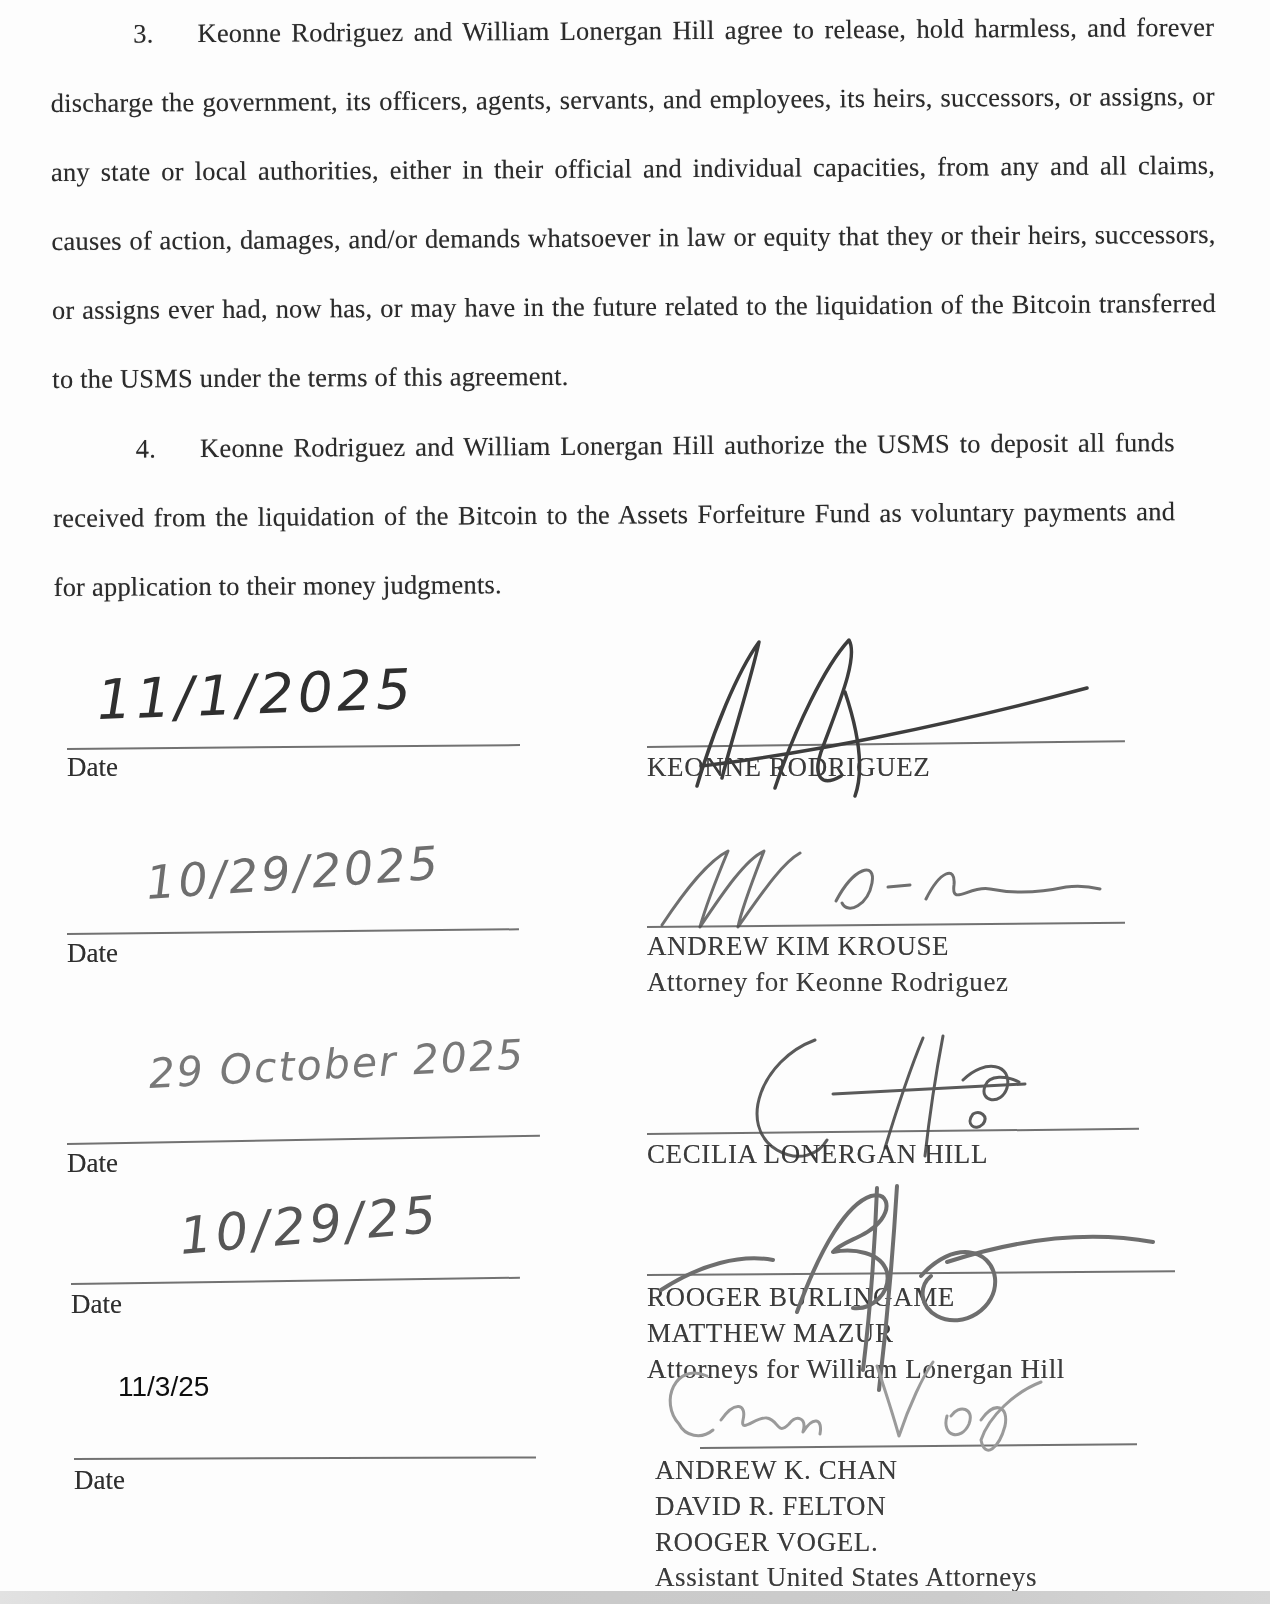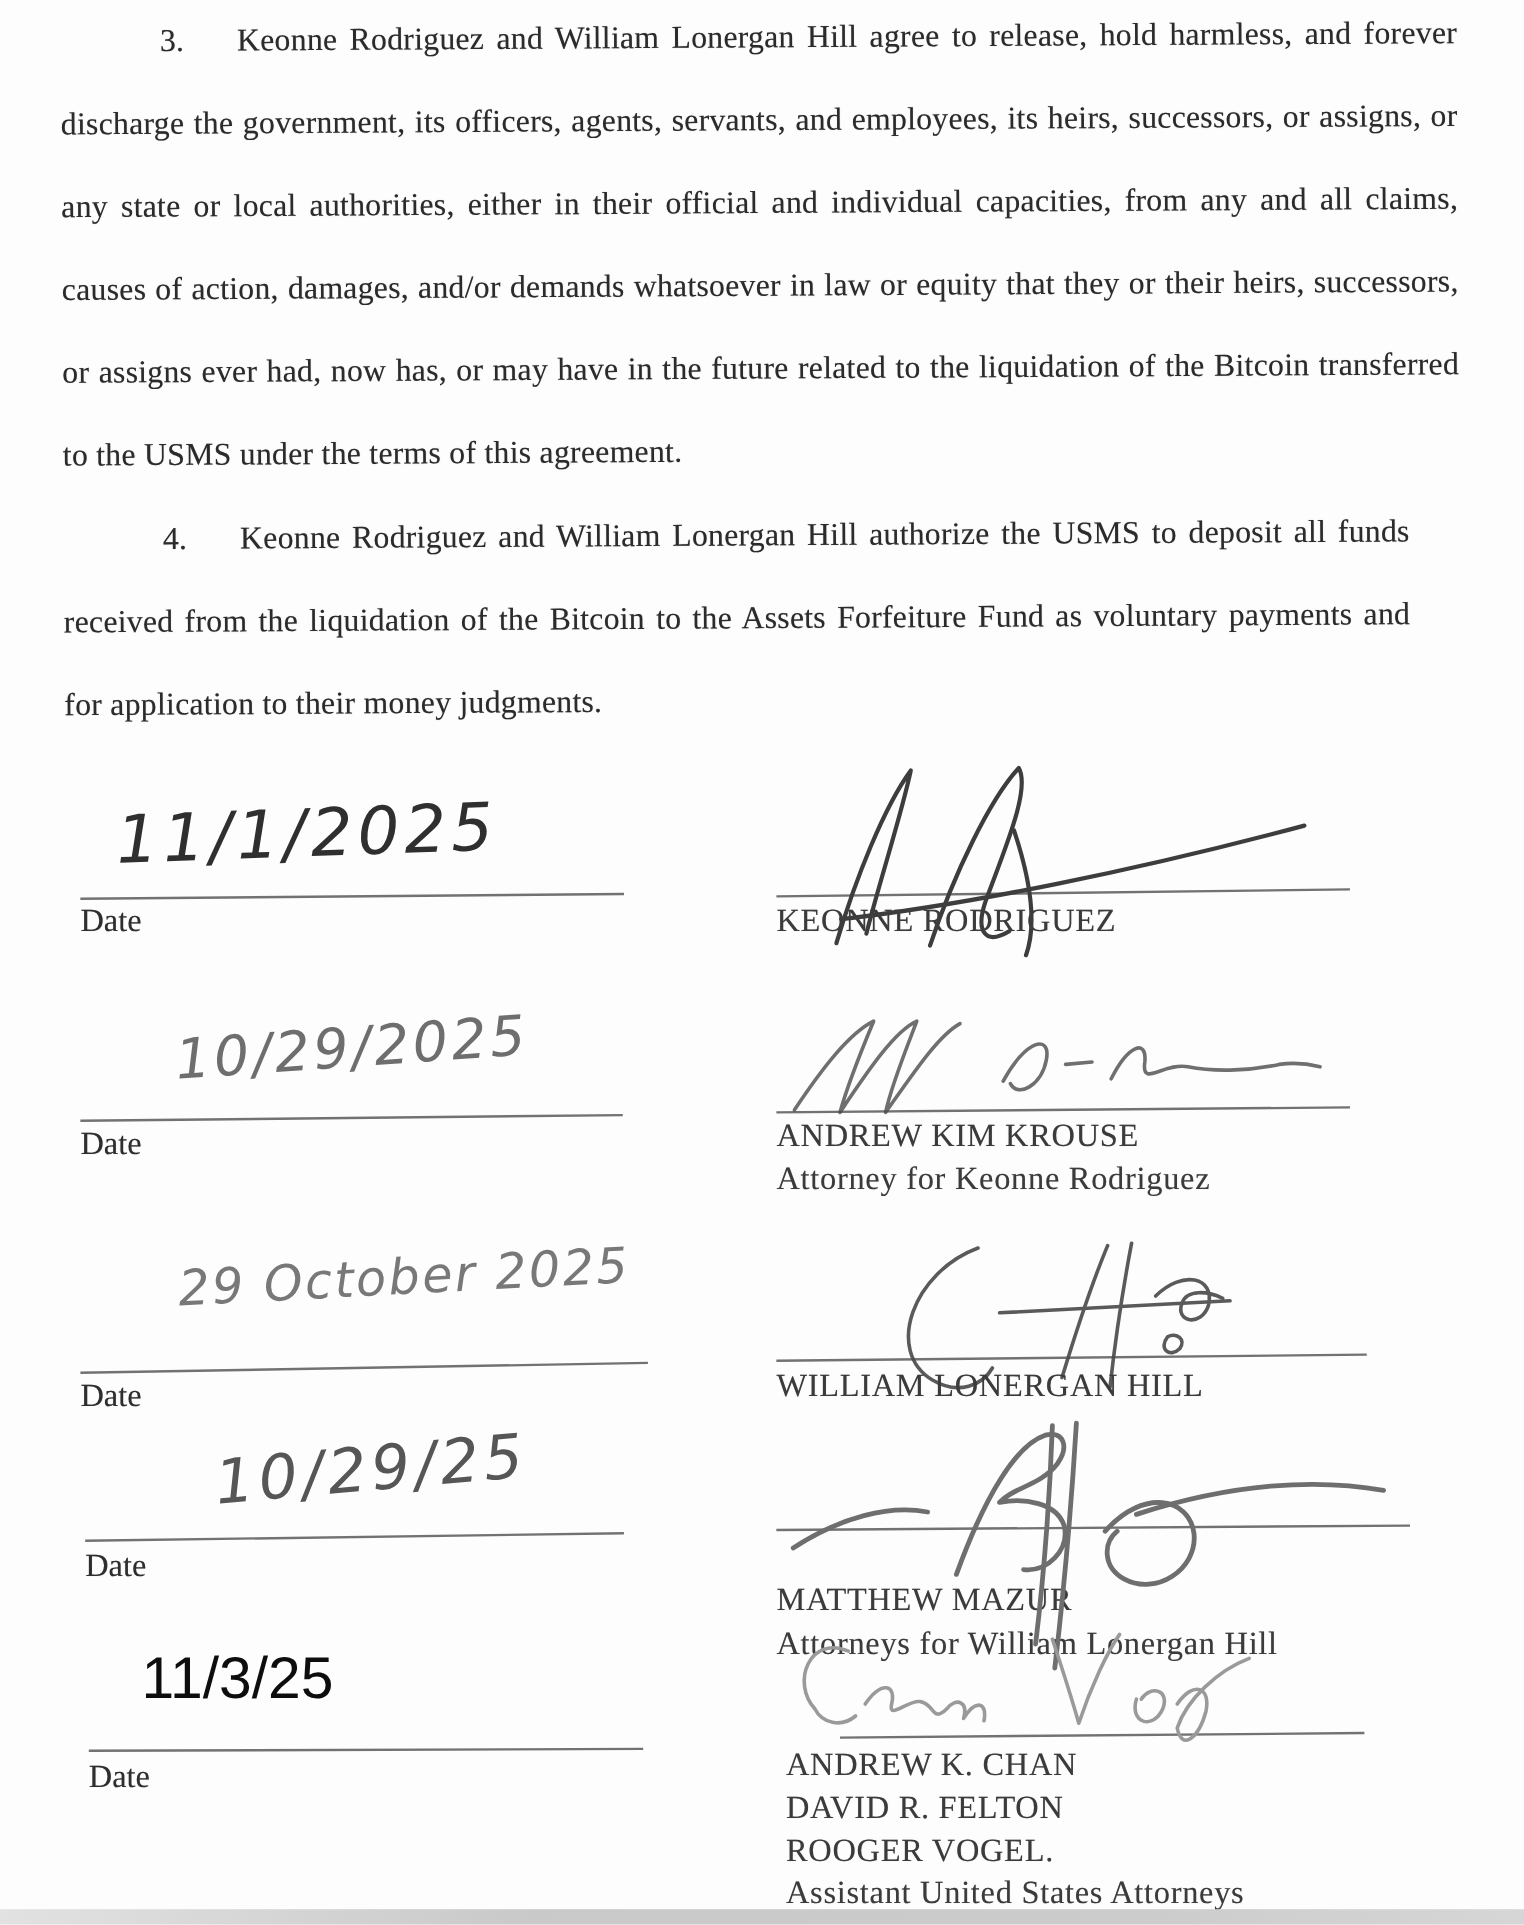--- a/index.html
+++ b/index.html
@@ -23,21 +23,21 @@
   
   .abs{position:absolute;}
   .sigline{height:2px; background:#4a4a4a; opacity:0.78; transform-origin:left center;}
   .date-label{font-size:27px; color:#2e2e2e; text-shadow:0 0 0.6px rgba(40,40,40,0.4);}
   .sig-name{font-size:27px; color:#3b3b3b; letter-spacing:0.6px; white-space:nowrap; text-shadow:0 0 0.6px rgba(50,50,50,0.4);}
   .hw{font-family:"DejaVu Sans", sans-serif; font-style:italic; white-space:nowrap; transform-origin:left bottom;}
   .hw-1{font-size:55px; color:#2f2f2f; transform:rotate(-2deg); letter-spacing:4px;}
   .hw-2{font-size:46px; color:#6e6e6e; transform:rotate(-4deg); letter-spacing:3px;}
   .hw-3{font-size:41px; color:#787878; transform:rotate(-3deg); letter-spacing:2px;}
   .hw-4{font-size:51px; color:#565656; transform:rotate(-5deg); letter-spacing:4px;}
-  .hw-typed{font-family:"Liberation Sans", sans-serif; font-style:normal; font-size:49px; color:#0d0d0d;}
+  .hw-typed{font-family:"Liberation Sans", sans-serif; font-style:normal; font-size:28px; color:#0d0d0d;}
   svg.sig{overflow:visible; pointer-events:none;}
   svg.sig path{fill:none; stroke-linecap:round; stroke-linejoin:round;}
   .z2{z-index:2;}
   
   .scan-band{left:0; bottom:0; width:1270px; height:13px;
     background:linear-gradient(to right,#e2e2e2 0%,#c9c9c9 35%,#cccccc 75%,#d6d6d6 100%);}
 </style>
 </head>
 <body>
 
@@ -81,35 +81,36 @@
   <div class="abs date-label" style="left:67px; top:1148px;">Date</div>
   <svg class="abs sig" style="left:715px; top:1030px;" width="350" height="135" viewBox="0 0 350 135">
     <g stroke="#5a5a5a" stroke-width="3">
       <path d="M100 10 C46 30 22 96 62 120 C84 133 104 124 112 110"></path>
       <path d="M170 118 C184 72 198 32 208 8 M228 6 C220 48 214 90 210 126"></path>
       <path d="M118 64 L310 54"></path>
       <path d="M248 50 C270 28 298 34 292 58 C286 76 264 72 270 56 C274 44 292 46 304 52 M258 84 C250 94 260 102 268 94 C274 86 265 80 258 84"></path>
     </g>
   </svg>
   <div class="abs sigline" style="left:647px; top:1133px; width:492px; transform:rotate(-0.6deg);"></div>
-  <div class="abs sig-name" style="left:647px; top:1139px;">WILLIAM LONERGAN HILL</div>
+  <div class="abs sig-name" style="left:647px; top:1139px;">CECILIA LONERGAN HILL</div>
 
   <div class="abs hw hw-4" style="left:182px; top:1207px;">10/29/25</div>
   <div class="abs sigline" style="left:71px; top:1283px; width:449px; transform:rotate(-0.8deg);"></div>
   <div class="abs date-label" style="left:71px; top:1289px;">Date</div>
   <svg class="abs sig z2" style="left:645px; top:1180px;" width="520" height="225" viewBox="0 0 520 225">
     <g stroke="#6e6e6e" stroke-width="4">
       <path d="M16 110 C56 84 96 74 128 80"></path>
       <path d="M152 132 C176 66 202 24 226 16 C242 12 246 26 236 40 C222 58 198 60 188 72 C208 68 236 72 242 92 C246 112 228 130 208 128"></path>
       <path d="M232 8 C230 62 226 124 218 190 M252 6 C248 72 242 142 234 210"></path>
       <path d="M276 96 C308 60 346 68 350 98 C353 128 318 150 292 136 C274 126 274 106 286 96"></path>
       <path d="M302 82 C382 56 452 52 508 62"></path>
     </g>
   </svg>
   <div class="abs sigline" style="left:647px; top:1274px; width:528px; transform:rotate(-0.4deg);"></div>
+  <div class="abs sig-name" style="left:647px; top:1282px;">ROOGER BURLINGAME</div>
   <div class="abs sig-name" style="left:647px; top:1318px;">MATTHEW MAZUR</div>
   <div class="abs sig-name" style="left:647px; top:1354px;">Attorneys for William Lonergan Hill</div>
 
   <div class="abs hw hw-typed" style="left:118px; top:1371px;">11/3/25</div>
   <div class="abs sigline" style="left:74px; top:1458px; width:462px; transform:rotate(-0.2deg);"></div>
   <div class="abs date-label" style="left:74px; top:1465px;">Date</div>
   <svg class="abs sig z2" style="left:645px; top:1348px;" width="430" height="115" viewBox="0 0 430 115">
     <g stroke="#9a9a9a" stroke-width="3">
       <path d="M62 28 C30 14 14 54 34 76 C40 88 56 92 68 82"></path>
       <path d="M76 72 C90 52 102 56 98 72 C95 86 112 68 122 70 C134 72 132 88 144 76 C152 66 162 70 158 84 C168 68 178 70 175 86"></path>

